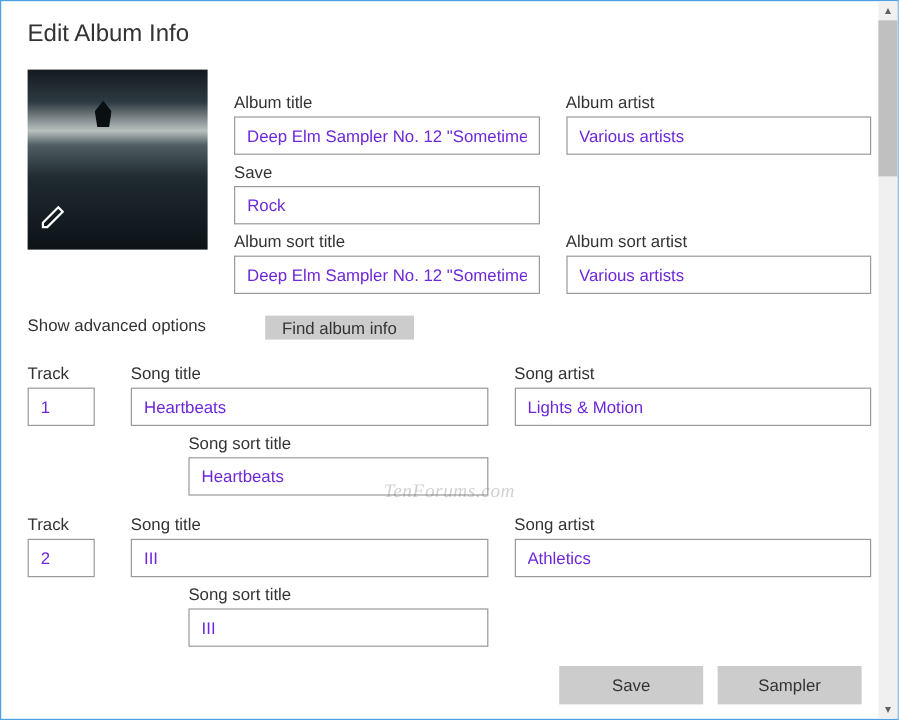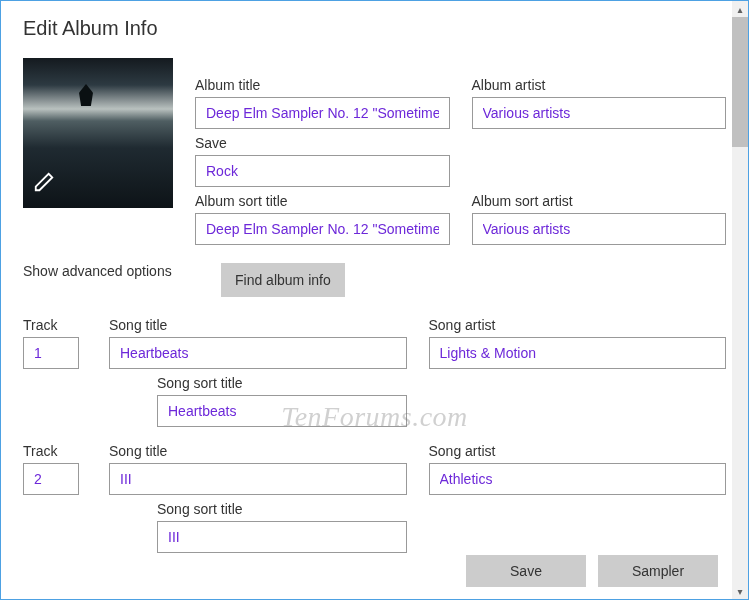--- a/index.html
+++ b/index.html
@@ -18,30 +18,30 @@
 .fields { flex: 1; display: grid; grid-template-columns: 1fr 1fr; column-gap: 22px; row-gap: 6px; margin-top: 19px; }
 .field { display: flex; flex-direction: column; gap: 4px; }
 .field.genre { grid-column: 1 / 2; }
 .field-label { font-size: 14px; color: #333; }
 .text-input { height: 32px; border: 1px solid #999; padding: 0 10px; font-size: 14px; color: #6d28d9; background: #fff; width: 100%; font-family: inherit; }
 .adv-row { display: flex; align-items: flex-start; gap: 48px; margin-bottom: 20px; }
 .adv-left { width: 150px; display: flex; flex-direction: column; gap: 1px; }
 .toggle-row { display: flex; align-items: center; gap: 10px; }
 .toggle { width: 44px; height: 20px; background: #0078d7; border-radius: 10px; position: relative; }
 .toggle::after { content: ""; position: absolute; right: 3px; top: 3px; width: 14px; height: 14px; background: #fff; border-radius: 50%; }
-.find-btn { height: 34px; padding: 0 14px; background: #ccc; border: none; font-size: 14px; color: #333; cursor: pointer; font-family: inherit; }
+.find-btn { height: 20px; padding: 0 14px; background: #ccc; border: none; font-size: 14px; color: #333; cursor: pointer; font-family: inherit; }
 .track-block { display: grid; grid-template-columns: 64px 1fr 1fr; column-gap: 22px; row-gap: 6px; margin-bottom: 16px; }
 .track-col { display: flex; flex-direction: column; gap: 4px; }
 .track-num-input { width: 56px; }
 .song-title-col { grid-column: 2 / 3; }
 .song-artist-col { grid-column: 3 / 4; }
 .sort-col { grid-column: 2 / 3; margin-left: 48px; }
 .footer { position: absolute; bottom: 12px; right: 30px; display: flex; gap: 12px; }
 .footer button { width: 120px; height: 32px; background: #ccc; border: none; font-size: 14px; color: #333; cursor: pointer; font-family: inherit; margin-top: 32px; }
-.watermark { position: absolute; top: 400px; left: 0; right: 0; text-align: center; font-size: 28px; color: rgba(120,120,120,0.35); font-style: italic; font-family: Georgia, serif; pointer-events: none; letter-spacing: 0.5px; }
+.watermark { position: absolute; top: 400px; left: 0; right: 0; text-align: center; font-size: 16px; color: rgba(120,120,120,0.35); font-style: italic; font-family: Georgia, serif; pointer-events: none; letter-spacing: 0.5px; }
 </style>
 </head>
 <body>
 
 <div class="window">
   <div class="content">
     <div class="title">Edit Album Info</div>
 
     <div class="top-section">
       <div class="cover-wrap">

